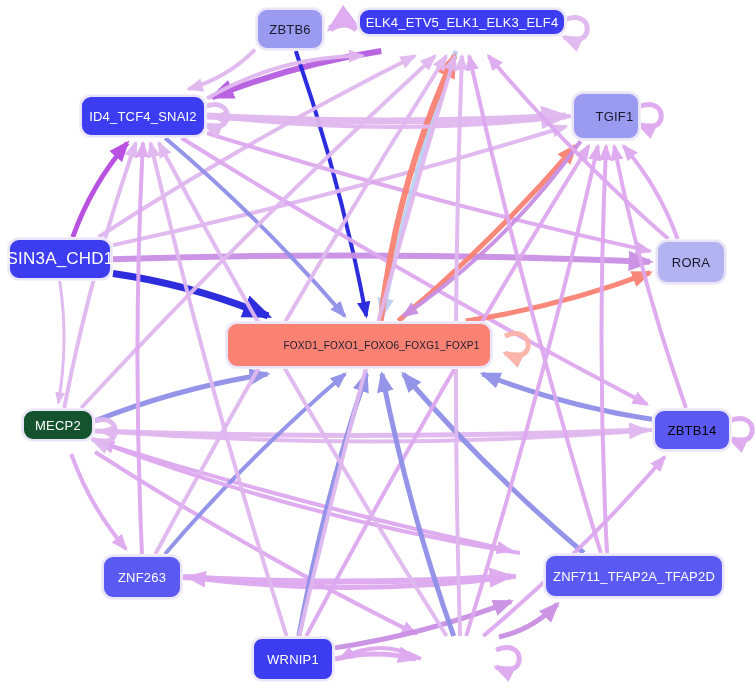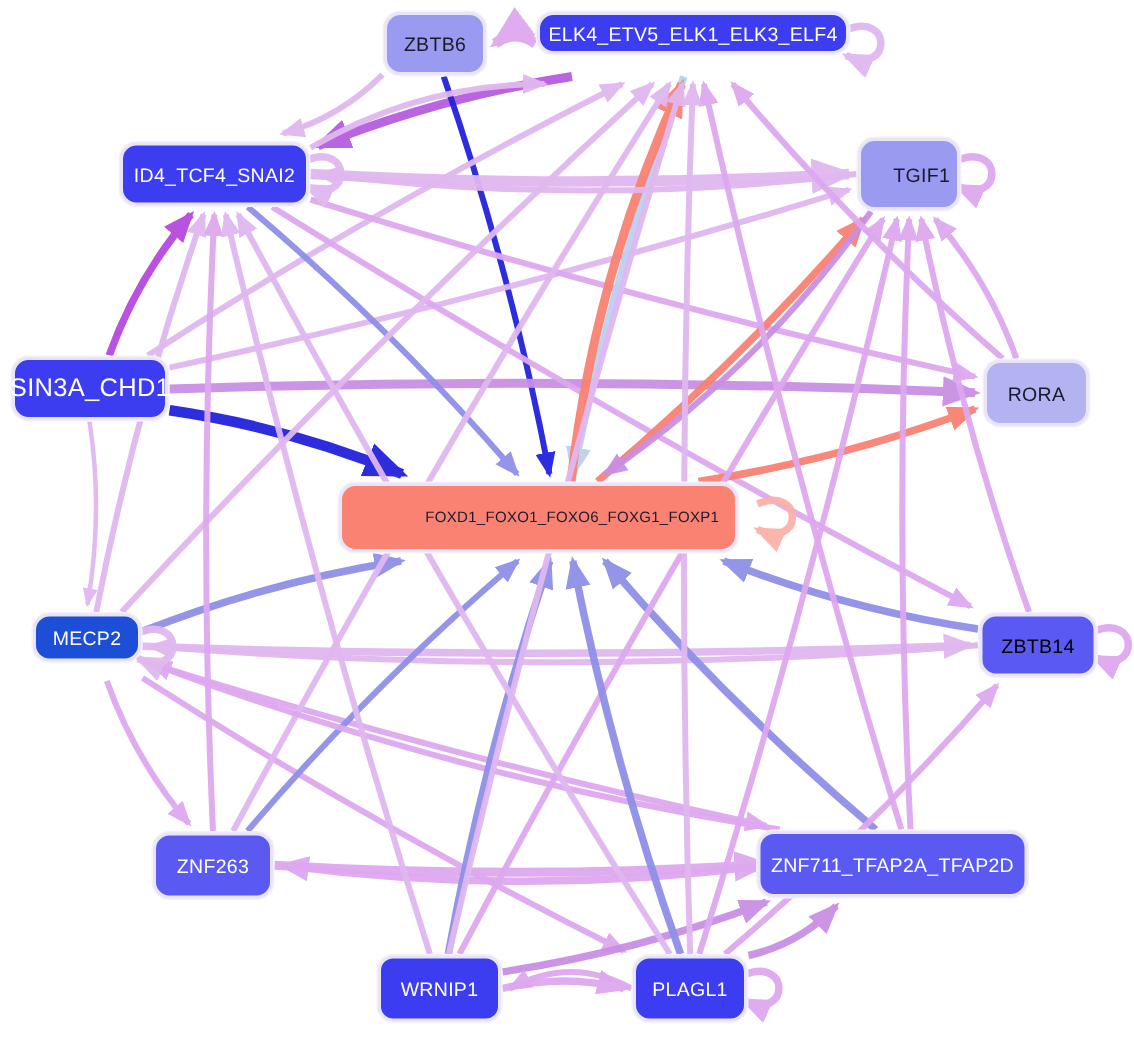--- a/index.html
+++ b/index.html
@@ -128,31 +128,28 @@
     </div>
     <div class="node" style="left: 8px; top: 238px; width: 104px; height: 42px; background: rgb(60, 60, 240); color: rgb(255, 255, 255); font-size: 17px;">
       <span>SIN3A_CHD1</span>
     </div>
     <div class="node" style="left: 656px; top: 240px; width: 70px; height: 44px; background: rgb(179, 179, 242); color: rgb(26, 26, 46); font-size: 13px;">
       <span>RORA</span>
     </div>
     <div class="node" style="left: 226px; top: 322px; width: 266px; height: 46px; background: rgb(249, 130, 115); color: rgb(26, 26, 46); font-size: 10px; padding-left: 45px;">
       <span>FOXD1_FOXO1_FOXO6_FOXG1_FOXP1</span>
     </div>
-    <div class="node" style="left: 22px; top: 409px; width: 72px; height: 32px; background: #1d4ed8; color: rgb(255, 255, 255); font-size: 13px;">
+    <div class="node" style="left: 22px; top: 409px; width: 72px; height: 32px; background: #14532d; color: rgb(255, 255, 255); font-size: 13px;">
       <span>MECP2</span>
     </div>
     <div class="node" style="left: 653px; top: 409px; width: 78px; height: 42px; background: rgb(90, 90, 242); color: #000000; font-size: 13px;">
       <span>ZBTB14</span>
     </div>
     <div class="node" style="left: 102px; top: 555px; width: 80px; height: 44px; background: rgb(90, 90, 242); color: rgb(255, 255, 255); font-size: 13px;">
       <span>ZNF263</span>
     </div>
-    <div class="node" style="left: 505px; top: 554px; width: 180px; height: 44px; background: rgb(90, 90, 242); color: rgb(255, 255, 255); font-size: 13px;">
+    <div class="node" style="left: 544px; top: 554px; width: 180px; height: 44px; background: rgb(90, 90, 242); color: rgb(255, 255, 255); font-size: 13px;">
       <span>ZNF711_TFAP2A_TFAP2D</span>
     </div>
     <div class="node" style="left: 252px; top: 637px; width: 82px; height: 44px; background: rgb(60, 60, 240); color: rgb(255, 255, 255); font-size: 13px; border-radius: 10px;">
       <span>WRNIP1</span>
     </div>
-    <div class="node" style="left: 422px; top: 637px; width: 76px; height: 44px; background: rgb(60, 60, 240); color: rgb(255, 255, 255); font-size: 13px;">
-      <span>PLAGL1</span>
-    </div>
   </div>
 
 </body></html>

